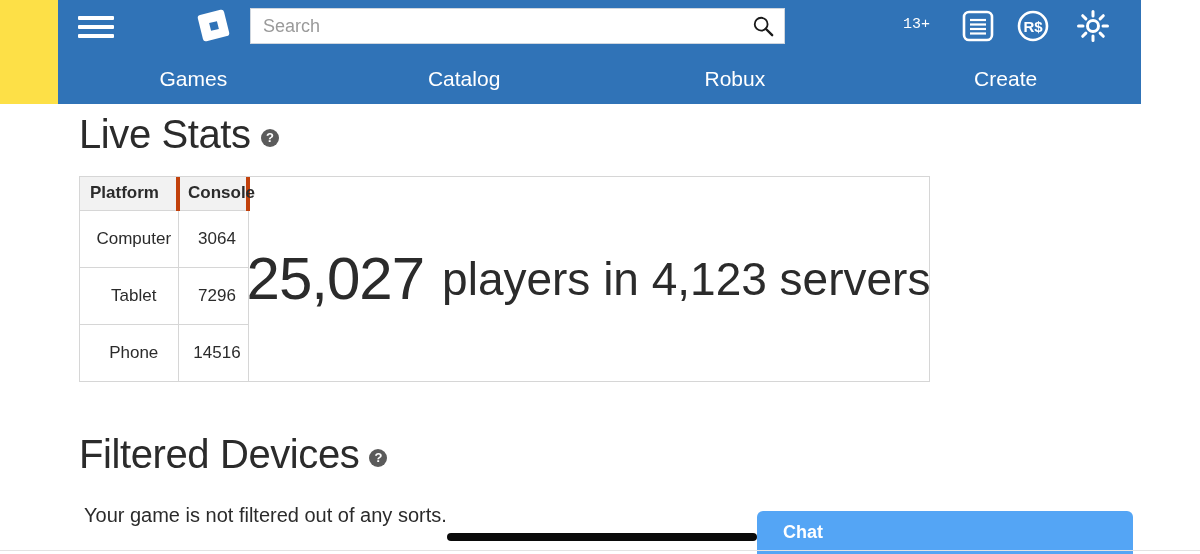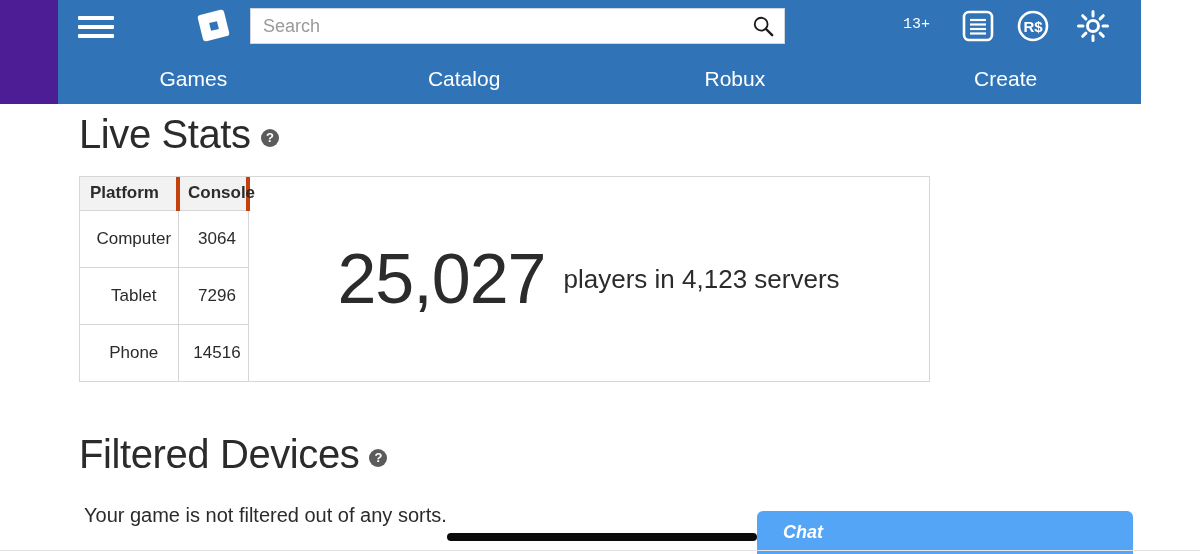--- a/index.html
+++ b/index.html
@@ -15,21 +15,21 @@
     overflow: hidden;
     position: relative;
   }
 
   
   #page {
     position: absolute;
     left: 0; top: 0;
     width: 988px;
     height: 554px;
-    background: #4c1d95;
+    background: #fde047;
   }
 
   
   #header {
     position: absolute;
     left: 58px;
     top: 0;
     width: 1083px;
     height: 104px;
     background: #3073b7;
@@ -255,28 +255,28 @@
     left: 168px;
     top: 0;
     right: 0;
     height: 204px;
     display: flex;
     align-items: center;
     justify-content: center;
     white-space: nowrap;
   }
   #big-count {
-    font-size: 70px;
+    font-size: 60px;
     color: #2b2b2b;
     font-weight: 400;
     letter-spacing: -1px;
     line-height: 1;
   }
   #big-label {
-    font-size: 26px;
+    font-size: 46px;
     color: #2b2b2b;
     font-weight: 400;
     margin-left: 18px;
     line-height: 1;
   }
 
   
   #filter-text {
     position: absolute;
     left: 84px;
@@ -300,21 +300,20 @@
   
   #chat-widget {
     position: absolute;
     left: 757px;
     top: 511px;
     width: 376px;
     height: 43px;
     background: #54a5f5;
     border-radius: 6px 6px 0 0;
     cursor: pointer;
-    font-style: italic;
   }
   #chat-label {
     position: absolute;
     left: 26px;
     top: 11px;
     color: #ffffff;
     font-size: 18px;
     font-weight: bold;
   }
 

